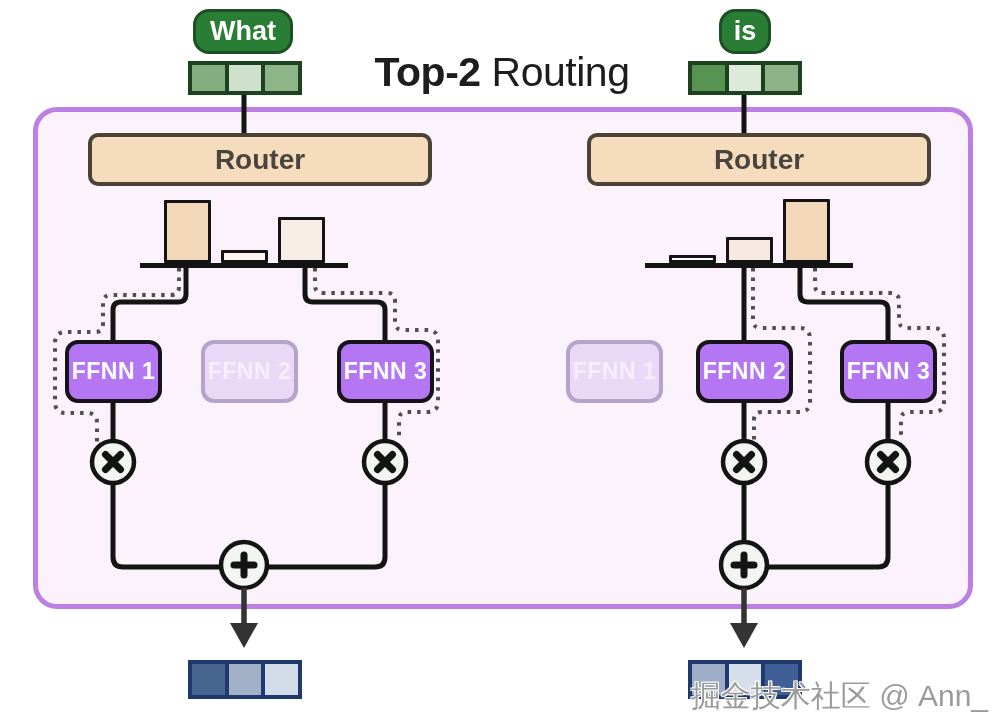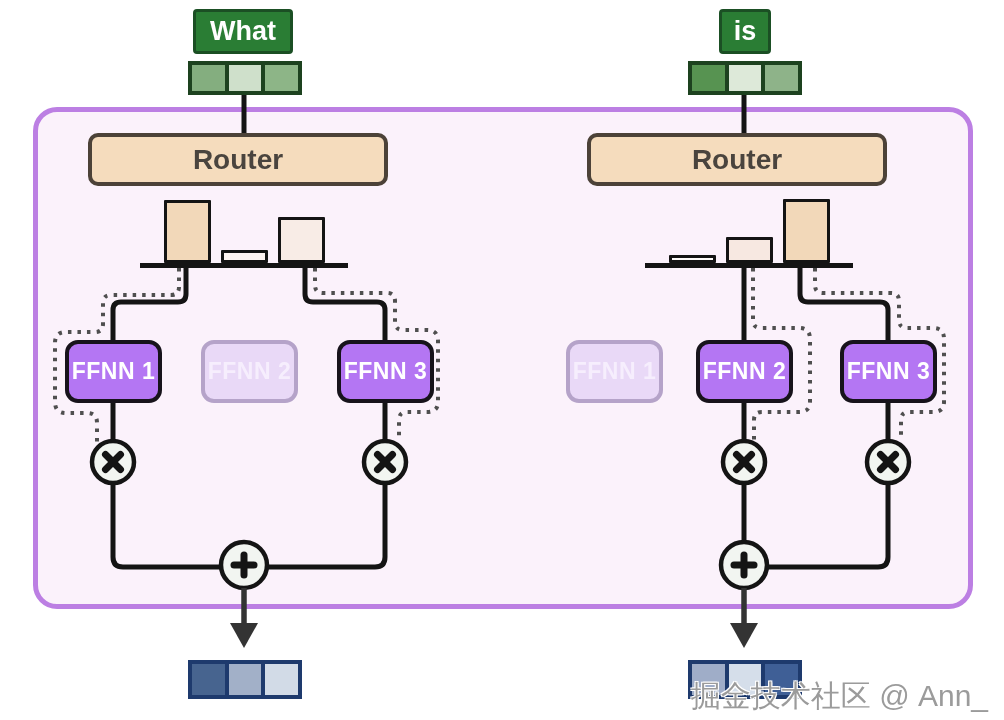--- a/index.html
+++ b/index.html
@@ -27,29 +27,29 @@
   .op-glyph{stroke:var(--line-black);stroke-width:7;stroke-linecap:round;}
   .arrow-head{fill:var(--arrow-dark);}
   .arrow-stem{stroke:var(--arrow-dark);stroke-width:5.5;stroke-linecap:butt;}
 
   .title{left:0;top:49px;width:100%;text-align:center;font-size:41px;color:var(--title-color);
          letter-spacing:-0.5px;}
   .title .t-bold{font-weight:700;margin-right:11px;}
   .title .t-reg{font-weight:400;}
 
   .token-label{height:45px;background:var(--token-green);border:3px solid var(--token-green-border);
-               border-radius:4px;color:#fff;font-weight:700;font-size:27px;display:flex;
+               border-radius:16px;color:#fff;font-weight:700;font-size:27px;display:flex;
                align-items:center;justify-content:center;}
   .strip{height:34px;display:flex;border:4px solid var(--strip-green-border);background:#fff;}
   .strip .cell{flex:1;border-right:4px solid var(--strip-green-border);}
   .strip .cell:last-child{border-right:none;}
   .strip.output{height:39px;border-color:var(--output-border);}
   .strip.output .cell{border-right-color:var(--output-border);}
 
-  .router{width:300px;height:53px;background:var(--router-bg);border:4.5px solid var(--router-border);
+  .router{width:344px;height:53px;background:var(--router-bg);border:4.5px solid var(--router-border);
           border-radius:10px;display:flex;align-items:center;justify-content:center;
           font-size:28px;font-weight:700;color:var(--router-text);}
 
   .chart{width:208px;height:72px;border-bottom:5.5px solid var(--line-black);}
   .chart .bars{position:absolute;left:0;right:0;bottom:0;top:0;display:flex;align-items:flex-end;
                justify-content:center;gap:10px;}
   .chart .bar{width:47px;border:3px solid var(--line-black);border-radius:1px;}
 
   .expert{width:97px;height:63px;top:340px;background:var(--expert-purple);
           border:4.5px solid var(--expert-border);border-radius:13px;color:#fff;
@@ -127,20 +127,23 @@
     <g>
       <line class="arrow-stem" x1="244" y1="588" x2="244" y2="626"></line>
       <polygon class="arrow-head" points="230,623 258,623 244,648"></polygon>
     </g>
     <g>
       <line class="arrow-stem" x1="744" y1="588" x2="744" y2="626"></line>
       <polygon class="arrow-head" points="730,623 758,623 744,648"></polygon>
     </g>
   </svg>
 
+  <div class="abs title">
+    <span class="t-bold">Top-2</span><span class="t-reg">Routing</span>
+  </div>
 
   <div class="abs token-label" style="left:193px;top:9px;width:100px;">What</div>
   <div class="abs strip" style="left:188px;top:61px;width:114px;">
       <div class="cell" style="background: rgb(132, 174, 127);"></div>
       <div class="cell" style="background: rgb(207, 224, 203);"></div>
       <div class="cell" style="background: rgb(141, 181, 135);"></div>
     </div>
 
   <div class="abs token-label" style="left:719px;top:9px;width:52px;">is</div>
   <div class="abs strip" style="left:688px;top:61px;width:114px;">

